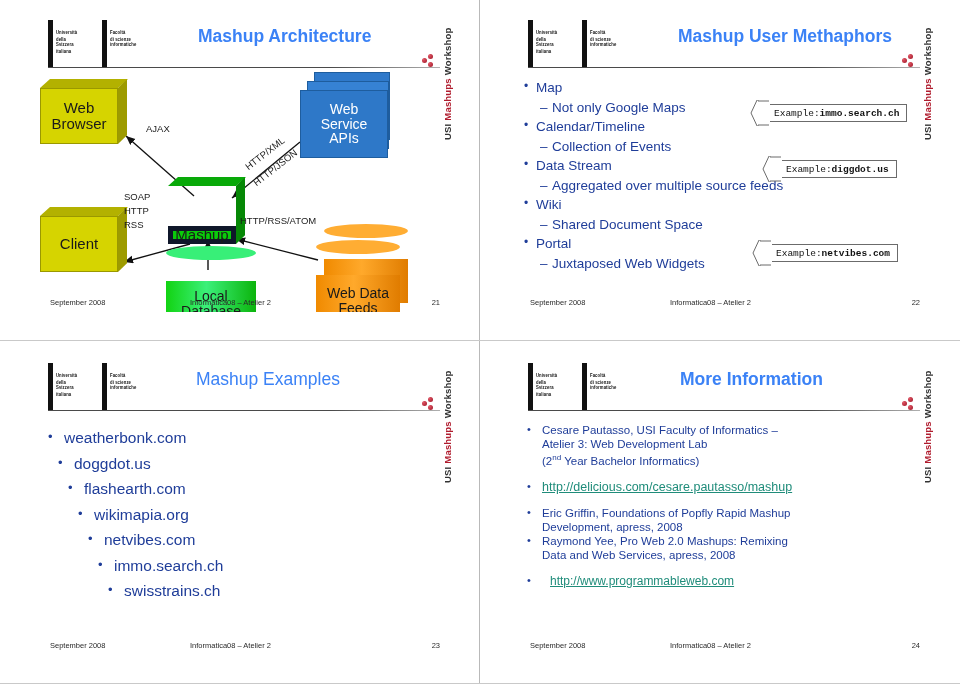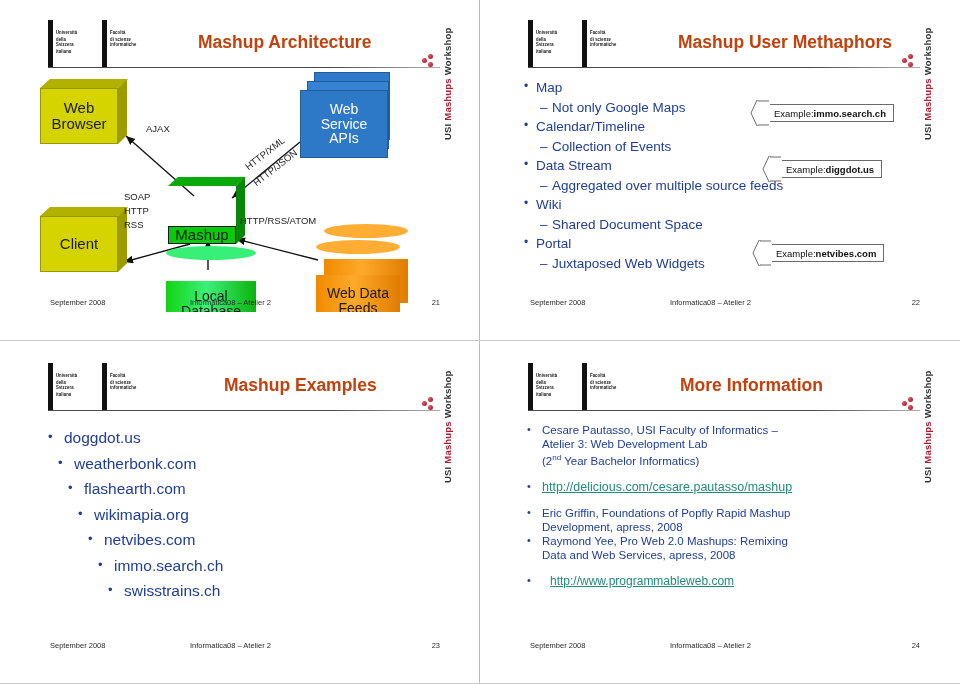--- a/index.html
+++ b/index.html
@@ -43,22 +43,22 @@
   
   .hdr { position: absolute; left: 30px; top: 8px; right: 6px; height: 58px; }
   .logo { position: absolute; left: 0; top: 0; display: flex; }
   .logo .bar { width: 5px; background: #111; height: 47px; }
   .logo .lt {
     font-size: 4.2px; line-height: 5.6px; font-weight: bold;
     color: #111; padding: 8px 0 0 3px; width: 46px;
     letter-spacing: .1px; transform: scaleY(1.15); transform-origin: top left;
   }
   .title {
-    position: absolute; left: 150px; top: 12px;
-    font-size: 17.5px; font-weight: bold; color: #c2410c;
+    position: absolute; left: 150px; top: 6px;
+    font-size: 17.5px; font-weight: bold; color: #3b82f6;
     white-space: nowrap;
   }
   .title.reg { font-weight: bold; }
   .rule {
     position: absolute; left: 0; top: 47px; width: 392px; height: 1.2px;
     background: linear-gradient(to right,#4a4a4a 0%, #4a4a4a 72%, #b0b0b0 100%);
   }
   
   .side {
     position: absolute; right: -4px; top: -2px;
@@ -103,21 +103,21 @@
     position: absolute; left: 0; top: -9px; width: 100%; height: 9px;
     background: #b3b100;
     transform: skewX(-48deg); transform-origin: bottom left;
   }
   .cube-yellow .right {
     position: absolute; right: -9px; top: 0; width: 9px; height: 100%;
     background: #9d9b00;
     transform: skewY(-44deg); transform-origin: left top;
   }
   
-  .cube-green .face { background: #0ACB0A; border: 1px solid #0f172a; margin-top: 40px; }
+  .cube-green .face { background: #0ACB0A; border: 5px solid #0f172a; margin-top: 40px; }
   .cube-green .top {
     position: absolute; left: 0; top: -9px; width: 100%; height: 9px;
     background: #08a908; transform: skewX(-48deg); transform-origin: bottom left;
   }
   .cube-green .right {
     position: absolute; right: -9px; top: 0; width: 9px; height: 100%;
     background: #068806; transform: skewY(-44deg); transform-origin: left top;
   }
   
   .stack-blue .s1, .stack-blue .s2, .stack-blue .s3 {
@@ -207,21 +207,21 @@
     color: #1F8C7A; text-decoration: underline; font-size: 12.5px;
   }
   .link24b {
     color: #1F8C7A; text-decoration: underline; font-size: 12px;
   }
   .sup { font-size: .7em; vertical-align: super; }
 
   
   .callout {
     position: absolute; height: 26px;
-    display: flex; align-items: center;
+    display: flex; align-items: center; font-family: Liberation Mono, monospace;
   }
   .callout .arrowhead {
     width: 20px; height: 26px; flex: 0 0 20px;
   }
   .callout .cbody {
     border: 1px solid #6b6b6b; border-left: none; height: 16px;
     display: flex; align-items: center; padding: 0 7px 0 4px;
     font-size: 9.5px; color: #111; white-space: nowrap; background: #fff;
   }
   .callout .cbody b { font-weight: bold; }
@@ -443,33 +443,33 @@
           <div>Svizzera</div>
           <div>italiana</div>
         </div>
         <div class="bar"></div>
         <div class="lt">
           <div>Facoltà</div>
           <div>di scienze</div>
           <div>informatiche</div>
         </div>
       </div>
-      <div class="title reg" style="font-weight:bold; left:148px;margin-left:28px;">Mashup Examples</div>
+      <div class="title reg" style="font-weight:normal; left:148px;">Mashup Examples</div>
       <div class="rule"></div>
     </div>
     <div class="side"><span>USI </span><span class="red">Mashups</span><span> Workshop</span></div>
     <div class="blobs">
         <i></i>
         <i></i>
         <i></i>
       </div>
 
     <ul class="list23">
+      <li>weatherbonk.com</li>
       <li>doggdot.us</li>
-      <li>weatherbonk.com</li>
       <li>flashearth.com</li>
       <li>wikimapia.org</li>
       <li>netvibes.com</li>
       <li>immo.search.ch</li>
       <li>swisstrains.ch</li>
     </ul>
 
     <div class="foot">
       <span class="f-date">September 2008</span>
       <span class="f-mid">Informatica08 – Atelier 2</span>

